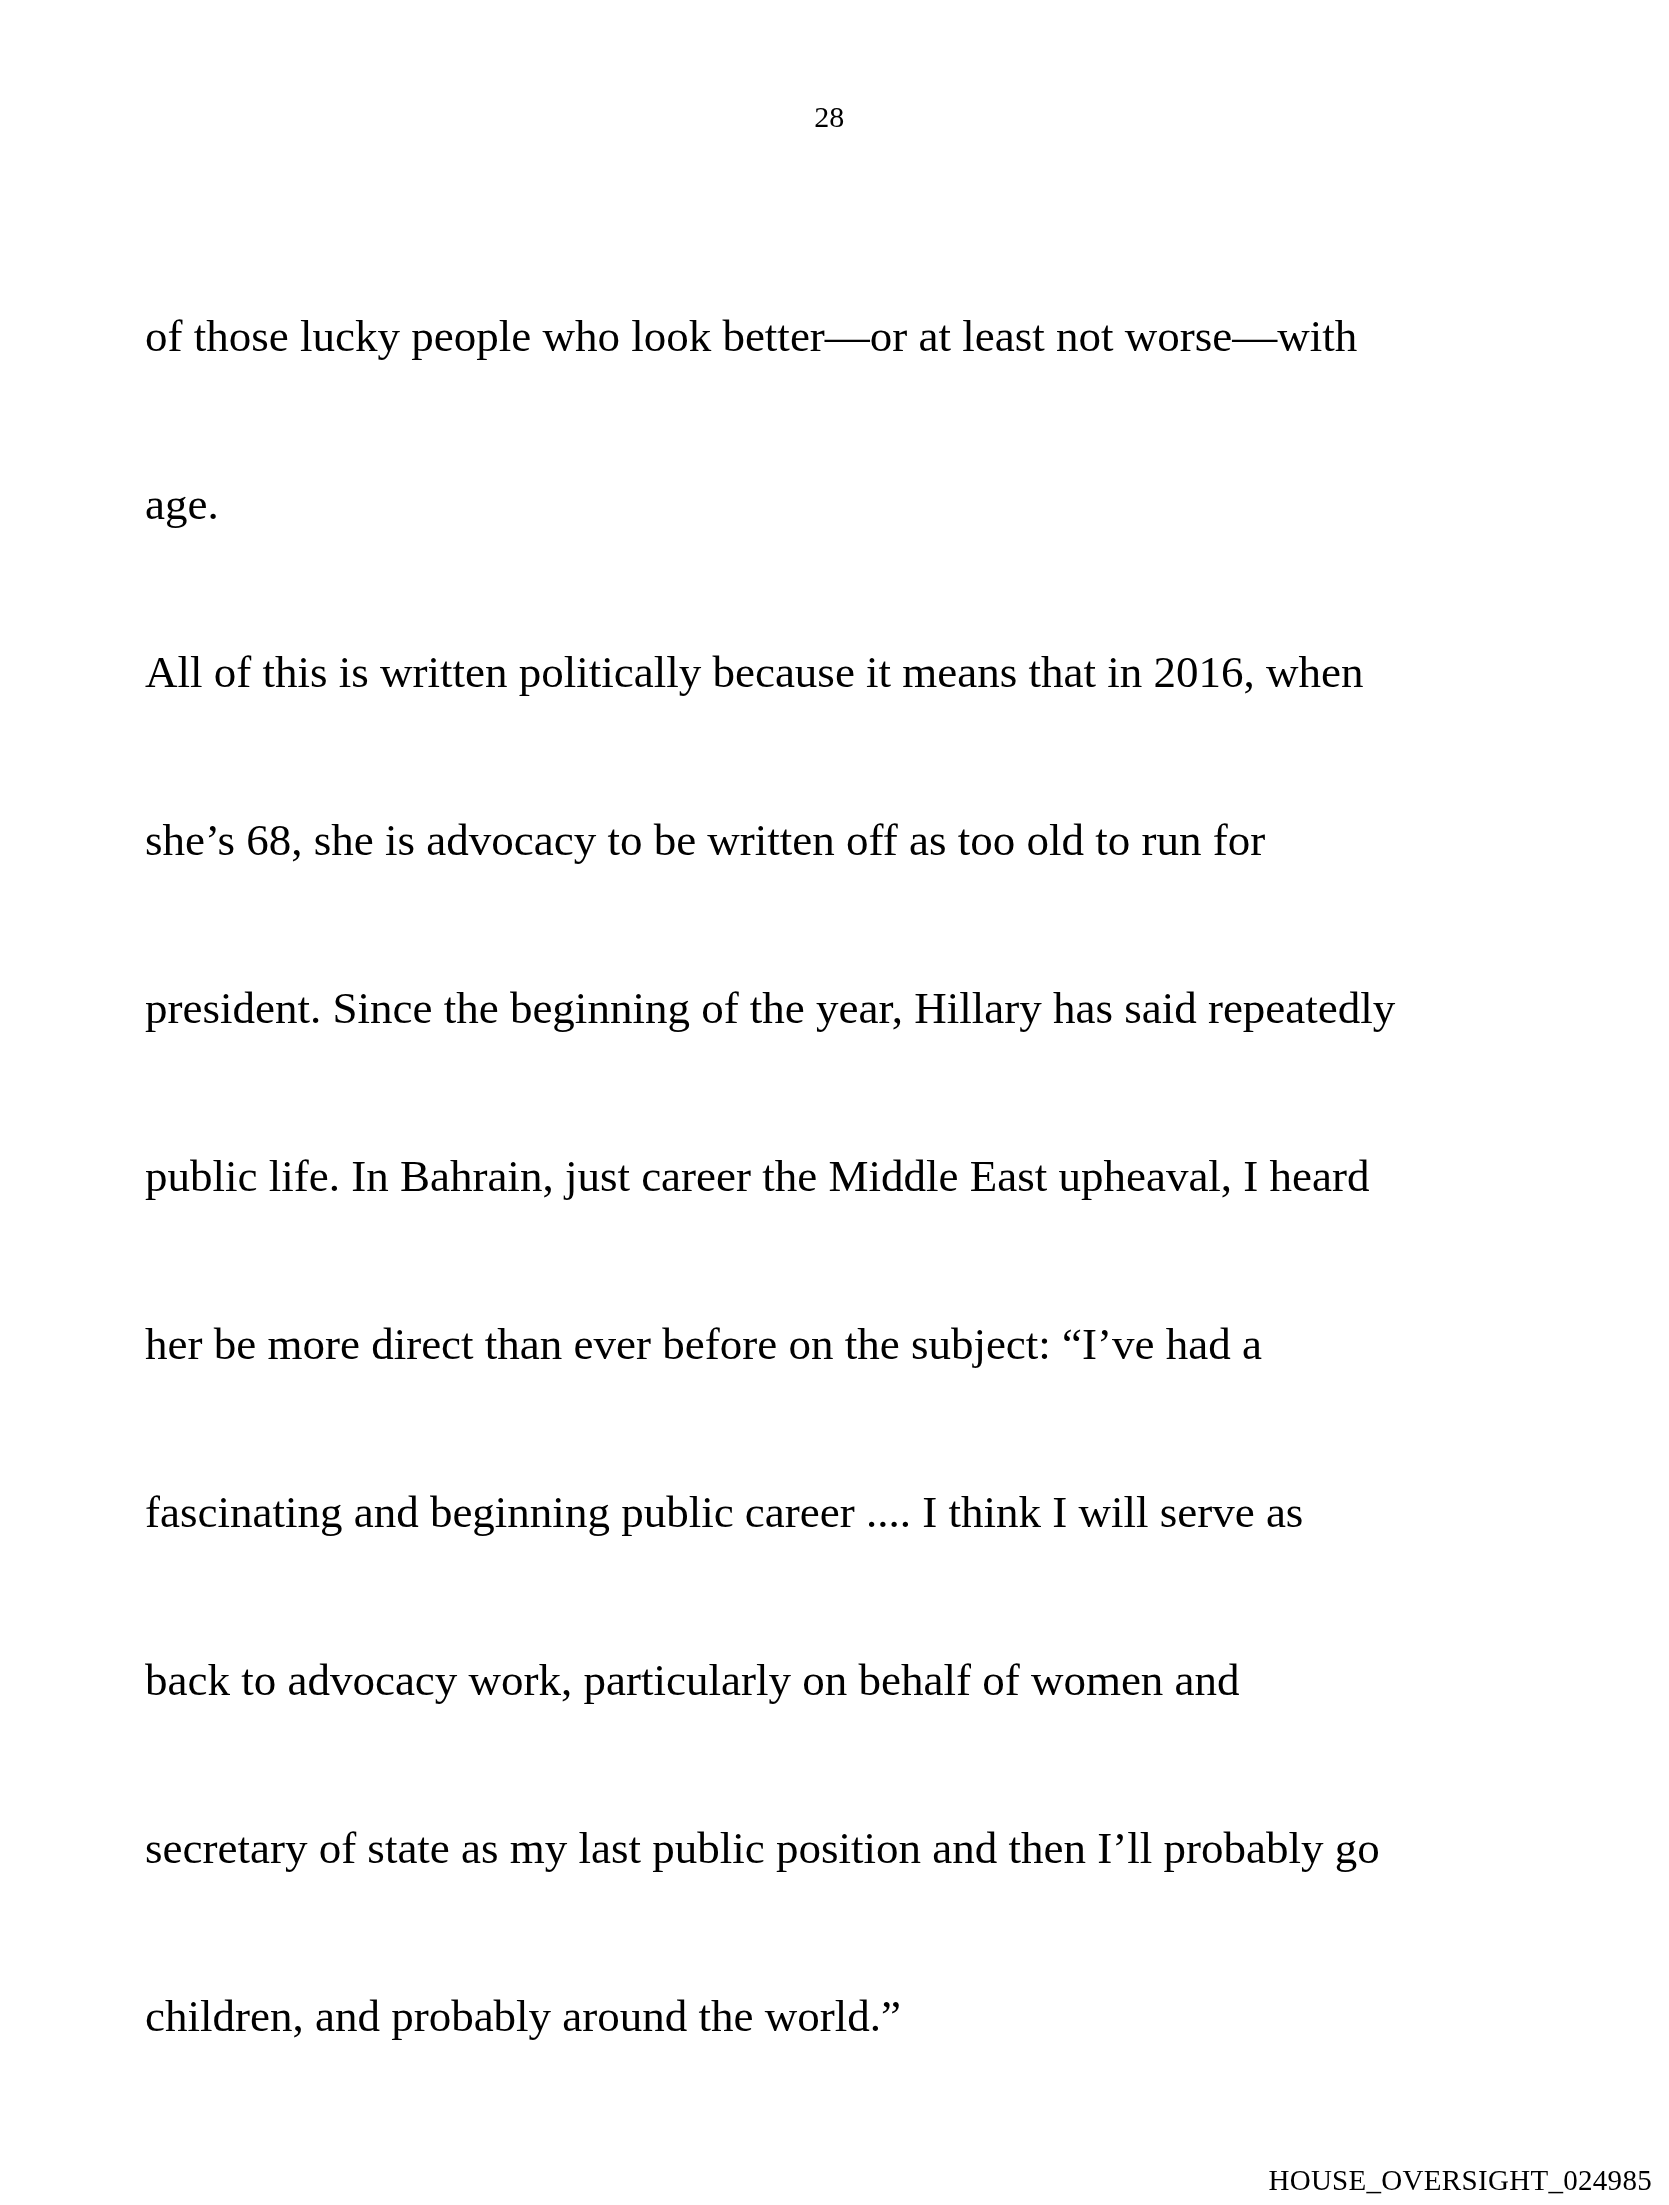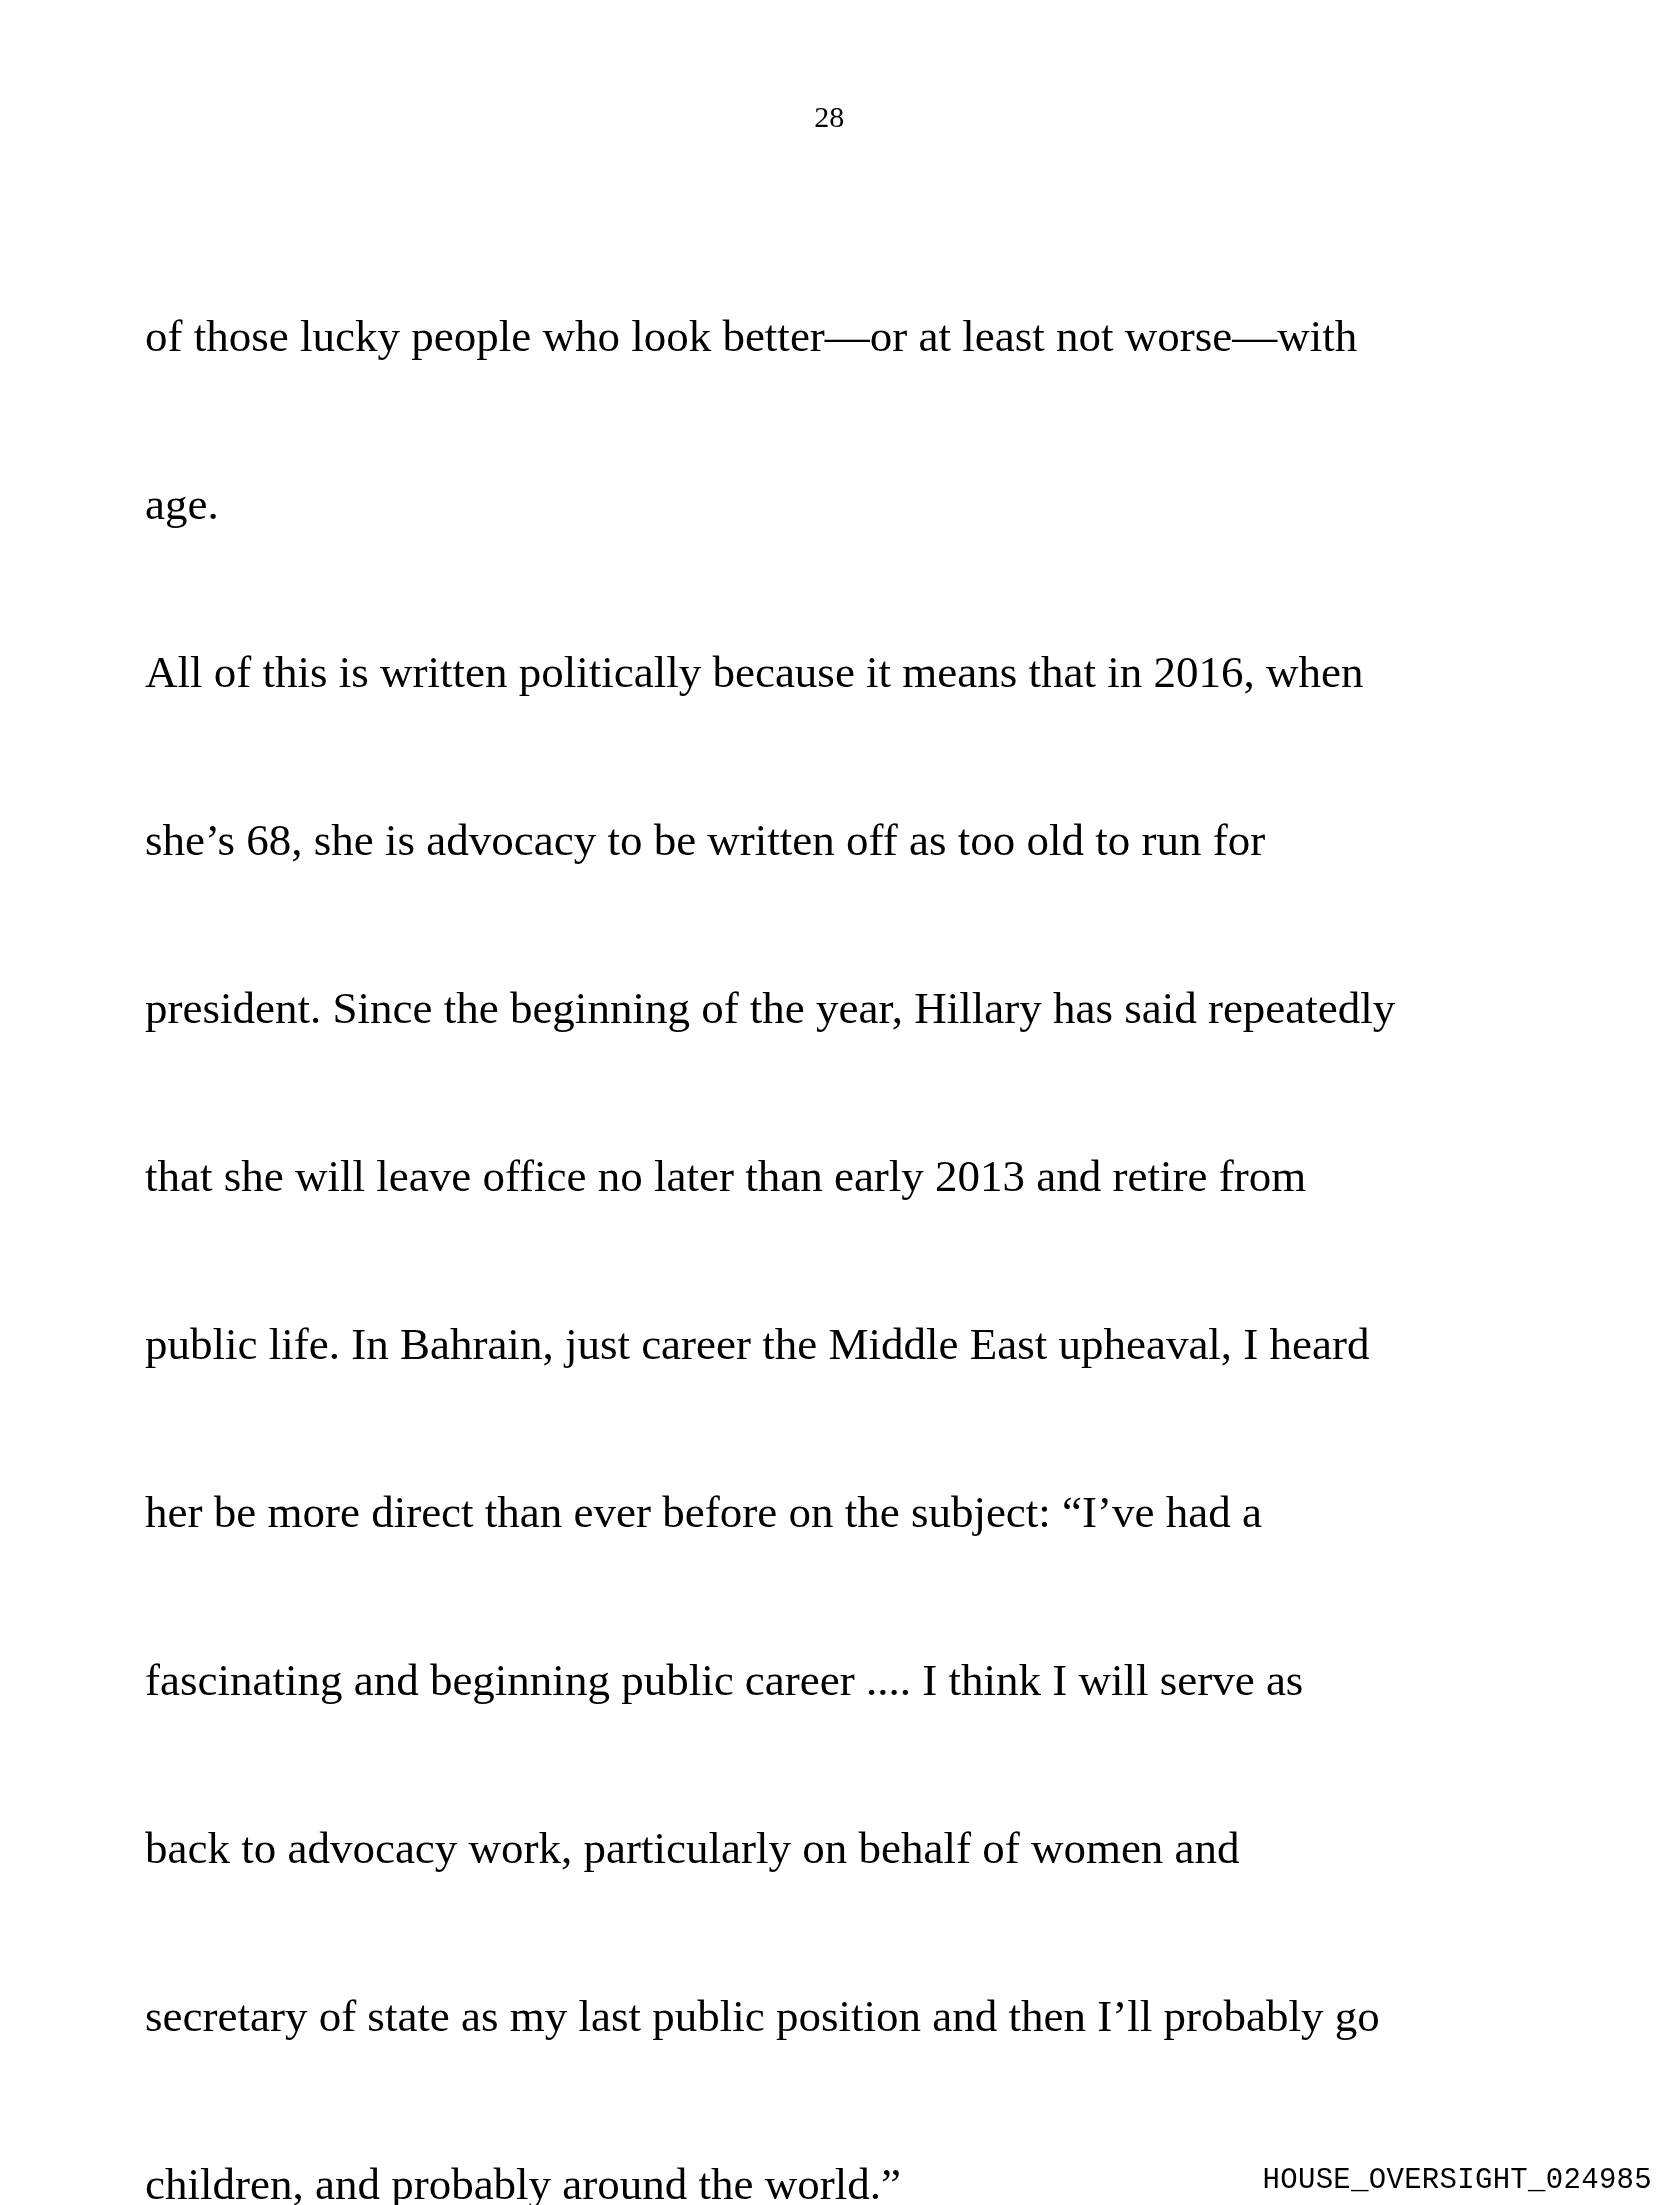--- a/index.html
+++ b/index.html
@@ -37,38 +37,37 @@
       white-space: pre;
     }
     .line {
       display: block;
       height: 56px;
     }
     .footer-id {
       position: absolute;
       top: 2163px;
       right: 17px;
-      font-family: Liberation Mono, monospace;
+      font-family: Liberation Serif, serif;
       font-size: 29px;
       line-height: 35px;
       letter-spacing: 0.3px;
     }
   </style>
 </head>
 <body>
 
 <div class="page-number">28</div>
 
 <div class="body-text">
   <span class="line">of those lucky people who look better—or at least not worse—with</span>
   <span class="line">age.</span>
   <span class="line">All of this is written politically because it means that in 2016, when</span>
   <span class="line">she’s 68, she is advocacy to be written off as too old to run for</span>
   <span class="line">president. Since the beginning of the year, Hillary has said repeatedly</span>
-  <span class="line">that she will leave office no later than early 2013 and retire from</span>
   <span class="line">public life. In Bahrain, just career the Middle East upheaval, I heard</span>
   <span class="line">her be more direct than ever before on the subject: “I’ve had a</span>
   <span class="line">fascinating and beginning public career .... I think I will serve as</span>
   <span class="line">back to advocacy work, particularly on behalf of women and</span>
   <span class="line">secretary of state as my last public position and then I’ll probably go</span>
   <span class="line">children, and probably around the world.”</span>
   
   
   
   

